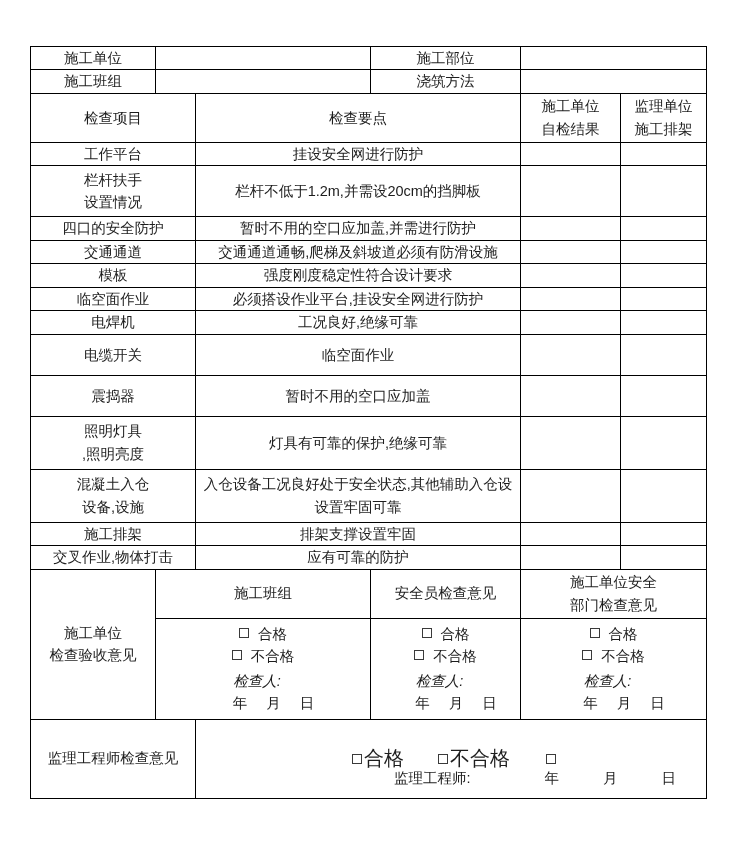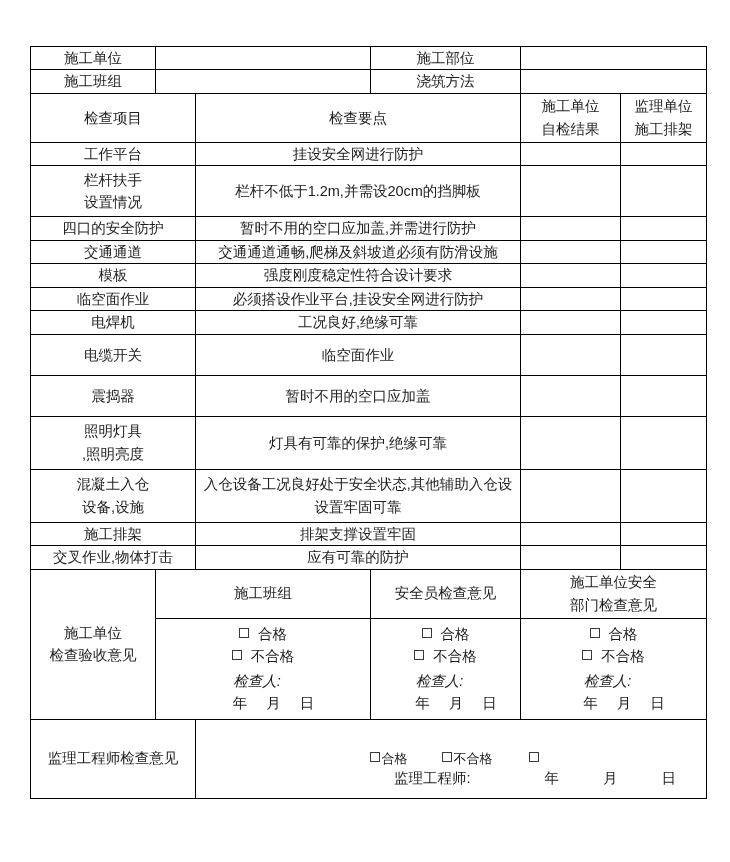--- a/index.html
+++ b/index.html
@@ -89,21 +89,21 @@
     padding: 0 9px;
   }
   
   .sup-body {
     position: relative;
     height: 78px;
     text-align: left;
   }
   .sup-top {
     padding: 7px 0 0 8px;
-    font-size: 13px;
+    font-size: 20px;
     white-space: nowrap;
   }
   .sup-top .chk {
     margin-right: 2px;
   }
   .sup-gap1 { display: inline-block; width: 34px; }
   .sup-gap2 { display: inline-block; width: 36px; }
   .sup-sign {
     position: absolute;
     left: 0;

